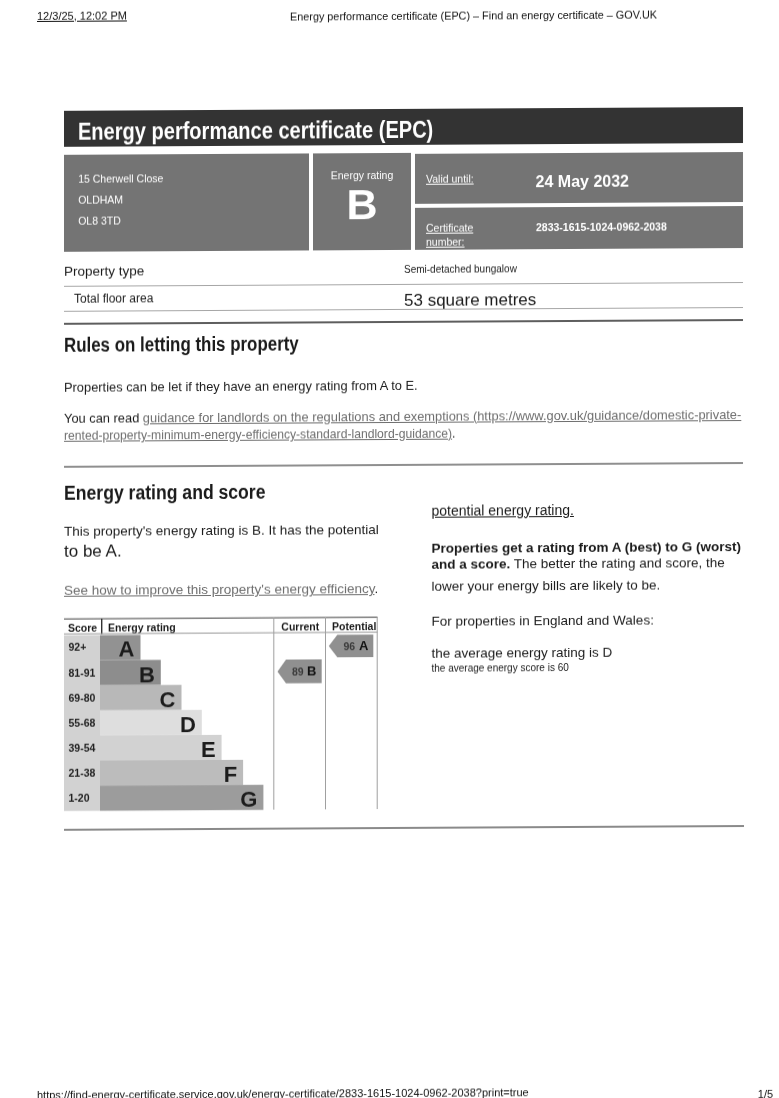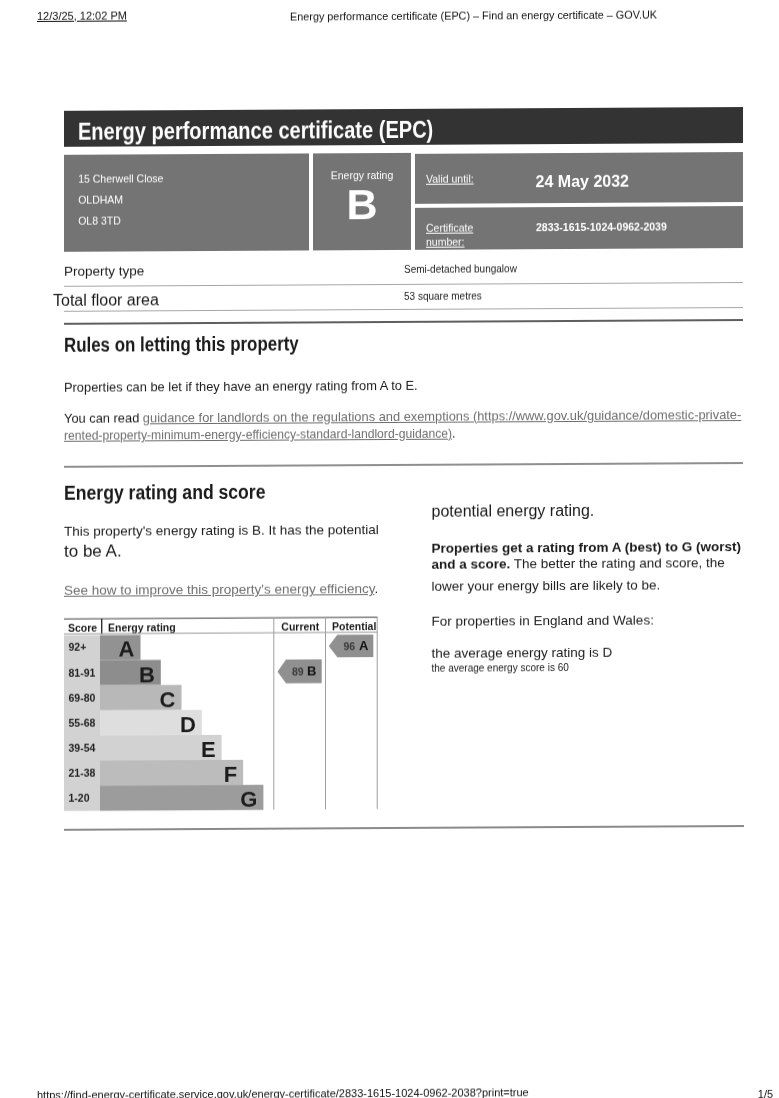--- a/index.html
+++ b/index.html
@@ -40,31 +40,31 @@
 <div style="position:absolute;left:414.5px;top:154.4px;width:328px;height:49.5px;background:#747474;"></div>
 
 <div class="t wh" style="left:426px;top:174.4px;font-size:10.5px;text-decoration:underline;">Valid until:</div>
 
 <div class="t b wh" style="left:535.6px;top:174.6px;font-size:16px;">24 May 2032</div>
 
 <div style="position:absolute;left:414.5px;top:208.3px;width:328px;height:42.2px;background:#747474;"></div>
 
 <div class="t wh" style="left:426px;top:221.2px;font-size:10.5px;line-height:14px;text-decoration:underline;">Certificate<br>number:</div>
 
-<div class="t b wh" style="left:536px;top:222.6px;font-size:10.5px;">2833-1615-1024-0962-2039</div>
+<div class="t b wh" style="left:536px;top:222.6px;font-size:10.5px;">2833-1615-1024-0962-2038</div>
 
 <div class="t" style="left:64px;top:263.3px;font-size:13.5px;">Property type</div>
 
 <div class="t" style="left:404px;top:264.6px;font-size:10px;">Semi-detached bungalow</div>
 
 <div class="ln" style="left:64px;top:283.8px;width:678.5px;"></div>
 
-<div class="t" style="left:53px;top:290.8px;font-size:16px;">Total floor area</div>
+<div class="t" style="left:74px;top:290.8px;font-size:12px;">Total floor area</div>
 
-<div class="t" style="left:404px;top:292.2px;font-size:10px;">53 square metres</div>
+<div class="t" style="left:404px;top:292.2px;font-size:17px;">53 square metres</div>
 
 <div class="ln" style="left:64px;top:309.1px;width:678.5px;"></div>
 
 <div class="ln" style="left:64px;top:320.8px;width:678.5px;height:2px;background:#5e5e5e;"></div>
 
 <div class="t b sqz" style="left:64.4px;top:332.5px;font-size:20px;transform:scaleX(0.845);">Rules on letting this property</div>
 
 <div class="t sqz" style="left:64px;top:379.2px;font-size:13.5px;transform:scaleX(0.952);">Properties can be let if they have an energy rating from A to E.</div>
 
 <div class="t sqz" style="left:64px;top:409.6px;font-size:13.5px;transform:scaleX(0.952);">You can read <span class="lk">guidance for landlords on the regulations and exemptions (https://www.gov.uk/guidance/domestic-private-</span></div>
@@ -75,21 +75,21 @@
 
 <div class="t b sqz" style="left:64px;top:480.7px;font-size:20px;transform:scaleX(0.88);">Energy rating and score</div>
 
 <div class="t" style="left:64px;top:522.9px;font-size:13.5px;">This property's energy rating is B. It has the potential</div>
 
 <div class="t" style="left:64px;top:540.9px;font-size:17px;">to be A.</div>
 
 <div class="t" style="left:64px;top:582.3px;font-size:13.5px;"><span class="lk">See how to improve this property's energy efficiency</span>.</div>
 
 
-<div class="t" style="left:431.5px;top:503.5px;font-size:16px;">potential energy rating.</div>
+<div class="t" style="left:431.5px;top:503.5px;font-size:14px;text-decoration:underline;">potential energy rating.</div>
 
 <div class="t b" style="left:431.5px;top:541.7px;font-size:13.5px;">Properties get a rating from A (best) to G (worst)</div>
 
 <div class="t" style="left:431.5px;top:558.3px;font-size:13.5px;"><span class="b">and a score.</span> The better the rating and score, the</div>
 
 <div class="t" style="left:431.5px;top:580px;font-size:13.5px;text-align:right;">lower your energy bills are likely to be.</div>
 
 <div class="t" style="left:431.5px;top:614.9px;font-size:13.5px;">For properties in England and Wales:</div>
 
 <div class="t" style="left:431.5px;top:647.3px;font-size:13.5px;">the average energy rating is D</div>

